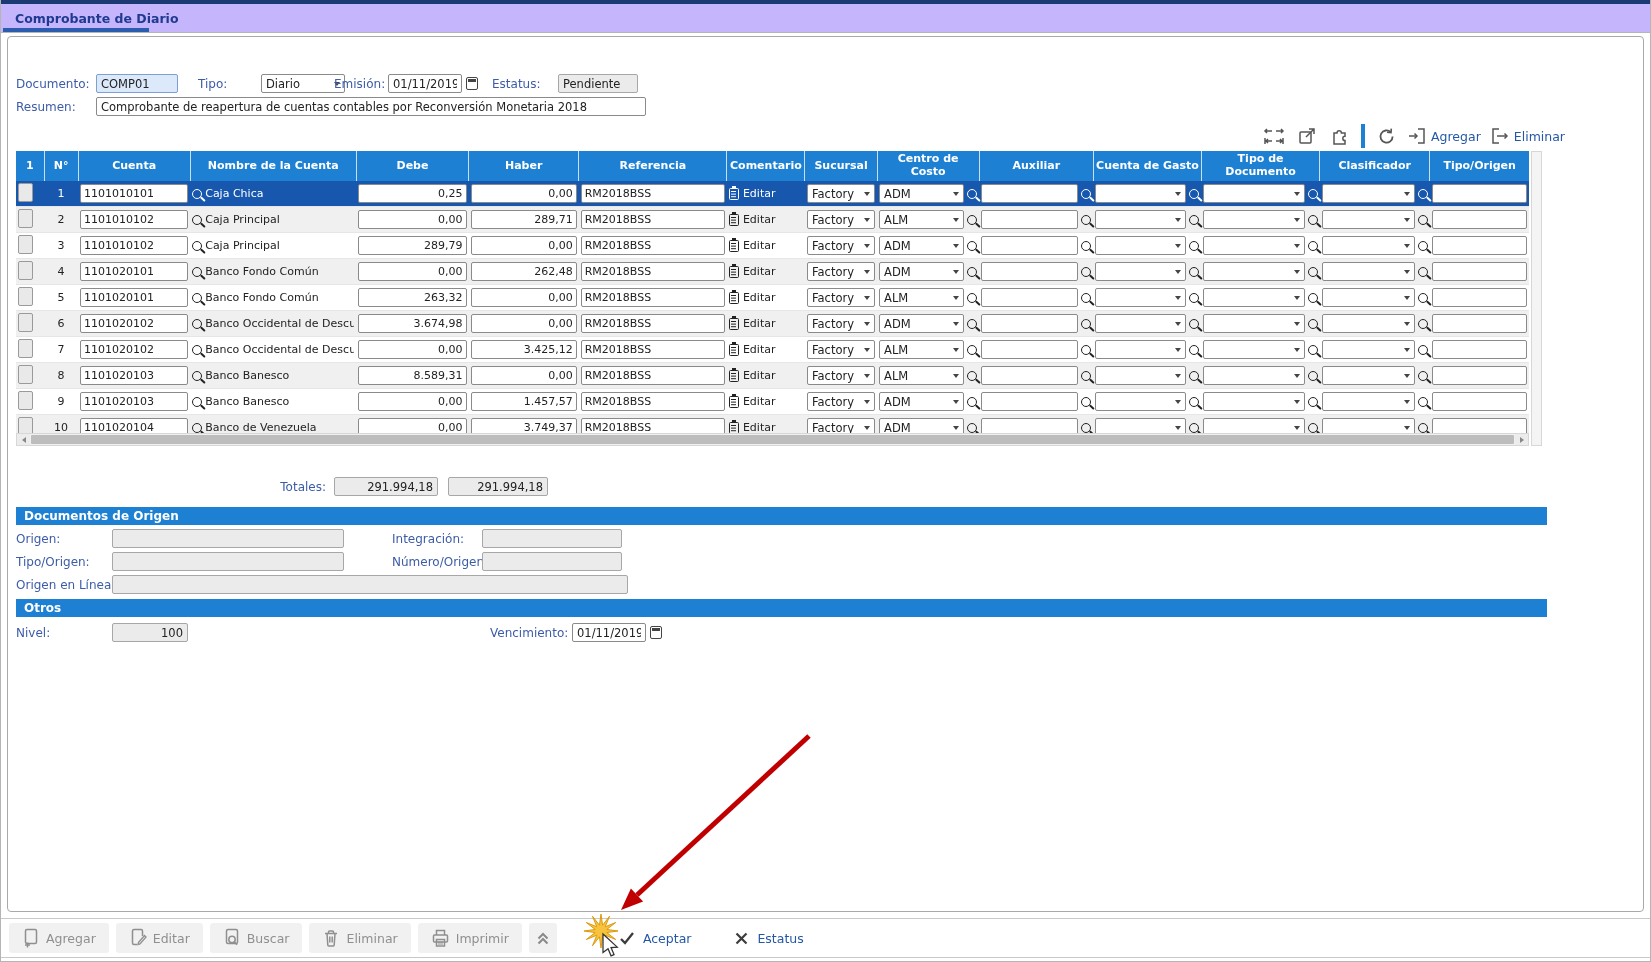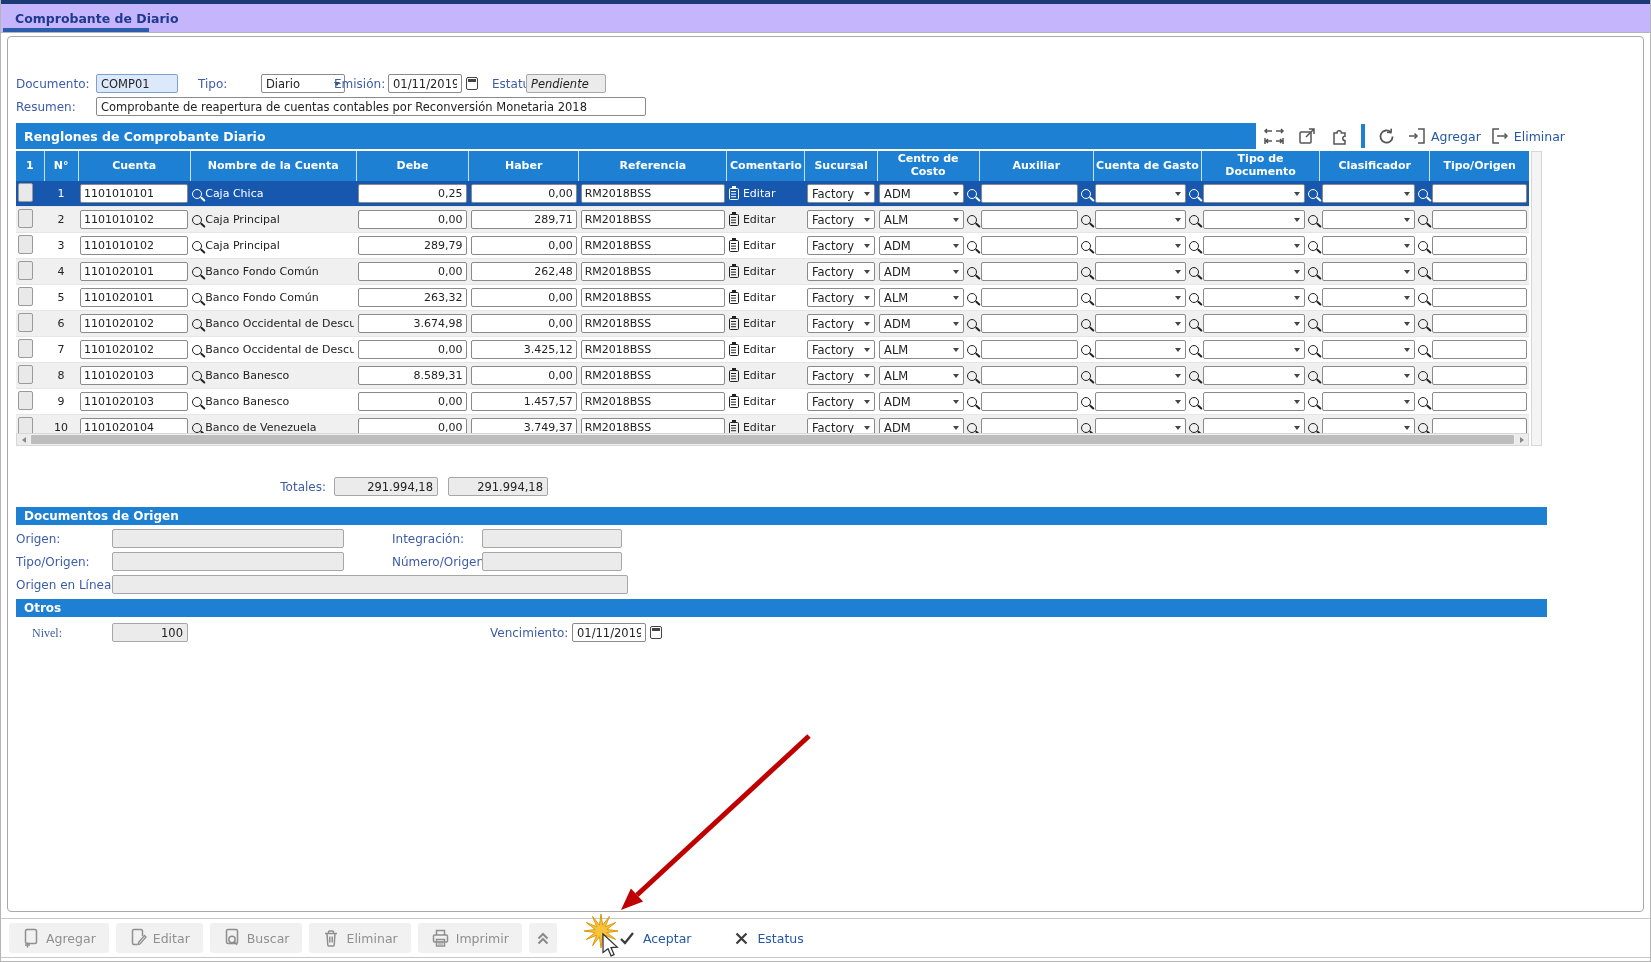--- a/index.html
+++ b/index.html
@@ -93,27 +93,24 @@
     <input class="inp blue" style="left: 88px; top: 37px; width: 82px;" readonly="" value="COMP01">
     <span class="lbl" style="left:190px;top:40px;">Tipo:</span>
     <div class="fsel abs" style="left:230px;top:37px;width:84px;margin-left:23px;">
       <span>Diario</span>
       <span class="dd"></span>
     </div>
     <span class="lbl" style="left:326px;top:40px;">Emisión:</span>
     <input class="inp" style="left: 380px; top: 37px; width: 74px;" readonly="" value="01/11/2019">
     <span class="cal abs" style="left:458px;top:40px;"></span>
     <span class="lbl" style="left:484px;top:40px;">Estatus:</span>
-    <input class="inp ro" style="left: 518px; top: 37px; width: 80px; font-style: italic;" readonly="" value="Pendiente">
+    <input class="inp ro" style="left: 550px; top: 37px; width: 80px;" readonly="" value="Pendiente">
     <span class="lbl" style="left:8px;top:63px;">Resumen:</span>
     <input class="inp" style="left: 88px; top: 60px; width: 550px;" readonly="" value="Comprobante de reapertura de cuentas contables por Reconversión Monetaria 2018">
 
-    <div class="grid-titlebar">
-      <span>Renglones de Comprobante Diario</span>
-    </div>
     <div class="grid-icons">
       <div class="gi">
         <svg class="ic" width="22" height="22" viewBox="0 0 22 22" fill="none" stroke="#555" stroke-width="1.5">
           <path d="M9 6 H2 M4 4 L2 6 L4 8"></path>
             <path d="M13 6 H20 M18 4 L20 6 L18 8"></path>
           <path d="M9 16 H3 M5 14 L3 16 L5 18 M2 13 V19"></path>
             <path d="M13 16 H19 M17 14 L19 16 L17 18 M20 13 V19"></path>
         </svg>
       </div>
       <div class="gi">
@@ -908,21 +905,21 @@
     <span class="lbl" style="left:8px;top:518px;">Tipo/Origen:</span>
     <input class="inp ro" style="left: 104px; top: 515px; width: 232px;" readonly="" value="">
     <span class="lbl" style="left:384px;top:518px;">Número/Origen:</span>
     <input class="inp ro" style="left: 474px; top: 515px; width: 140px;" readonly="" value="">
     <span class="lbl" style="left:8px;top:541px;">Origen en Línea:</span>
     <input class="inp ro" style="left: 104px; top: 538px; width: 516px;" readonly="" value="">
 
     <div class="secbar" style="left:8px;top:562px;width:1531px;">
       <span>Otros</span>
     </div>
-    <span class="lbl" style="left:24px;top:589px;font-family:Liberation Serif, serif;">Nivel:</span>
+    <span class="lbl" style="left:8px;top:589px;">Nivel:</span>
     <input class="inp ro num" style="left: 104px; top: 586px; width: 76px;" readonly="" value="100">
     <span class="lbl" style="left:482px;top:589px;">Vencimiento:</span>
     <input class="inp" style="left: 564px; top: 586px; width: 74px;" readonly="" value="01/11/2019">
     <span class="cal abs" style="left:642px;top:589px;"></span>
   </div>
 
   <div class="footer">
     <div class="fbtn">
       <svg class="ic" width="18" height="20" viewBox="0 0 18 20" fill="none" stroke="#8f8f8f" stroke-width="1.5">
         <rect x="3.5" y="1.5" width="11" height="14" rx="1.5"></rect>

